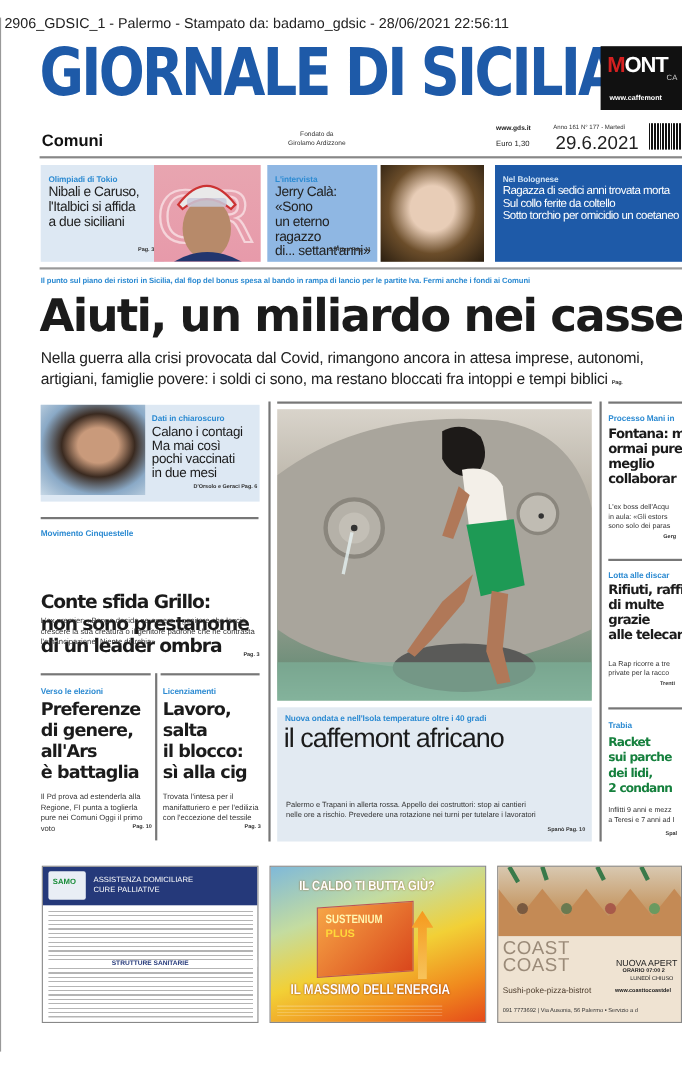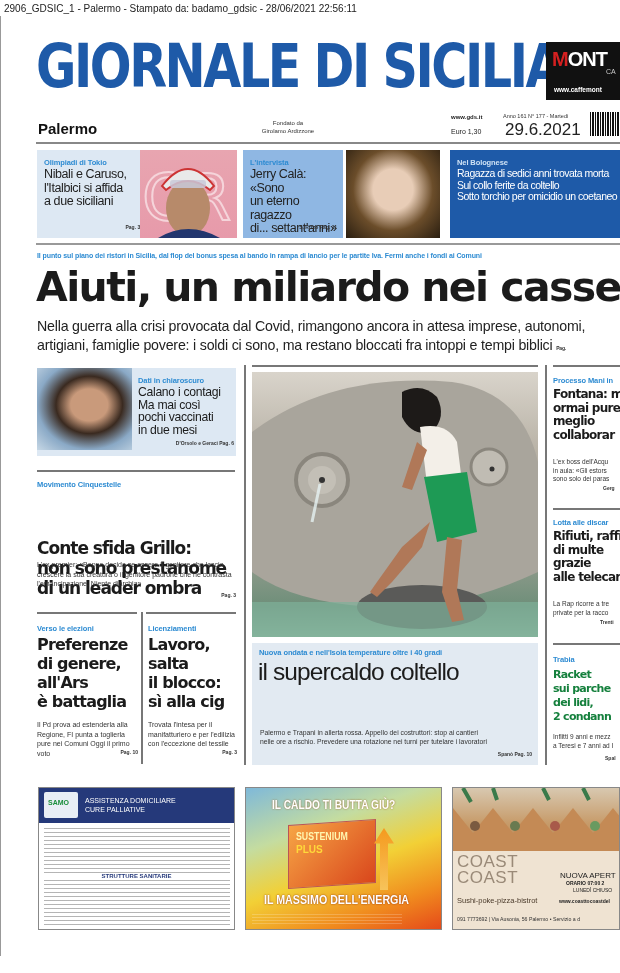--- a/index.html
+++ b/index.html
@@ -4,21 +4,21 @@
 <style>
   * { box-sizing: border-box; margin: 0; padding: 0; }
   html, body { width: 620px; height: 973px; background: #ffffff; overflow: hidden; }
   body { font-family: "Liberation Sans", sans-serif; color: #1a1a1a; position: relative; }
   .abs { position: absolute; }
   .kicker { color: #2d8bd2; font-weight: bold; font-size: 8.5px; letter-spacing: -0.1px; }
   .pag { font-size: 5px; color: #333; text-align: right; font-weight: bold; }
   .rule { position: absolute; background: #777; }
 
   
-  #printline { left: 4px; top: 3px; font-size: 10px; color: #222; }
+  #printline { left: 4px; top: 13px; font-size: 13px; color: #222; }
   #left-border { left: 0; top: 16px; width: 1px; height: 940px; background: #999; }
   #masthead-title { left: 36px; top: 30px; font-family: "DejaVu Sans", sans-serif; font-weight: bold;
     font-size: 60px; color: #1e5aa8; letter-spacing: -3px; transform: scaleX(0.82); transform-origin: left top;
     line-height: 72px; white-space: nowrap; }
   #ad-monti { left: 546px; top: 42px; width: 74px; height: 58px; background: #111; color: #fff; overflow: hidden; }
   #ad-monti .logo { position: absolute; left: 6px; top: 6px; font-weight: bold; font-size: 20px; white-space: nowrap; letter-spacing: -1px; }
   #ad-monti .logo .m { color: #d42020; }
   #ad-monti .sub { position: absolute; left: 60px; top: 26px; font-size: 7px; color: #ccc; }
   #ad-monti .url { position: absolute; left: 8px; top: 44px; font-size: 6.5px; font-weight: bold; white-space: nowrap; }
 
@@ -145,21 +145,21 @@
 
 <div id="printline" class="abs">2906_GDSIC_1 - Palermo - Stampato da: badamo_gdsic - 28/06/2021 22:56:11</div>
 <div id="left-border" class="abs"></div>
 
 <div id="masthead-title" class="abs">GIORNALE DI SICILIA</div>
 <div id="ad-monti" class="abs">
   <div class="logo"><span class="m">M</span><span>ONT</span></div>
   <div class="sub">CA</div>
   <div class="url">www.caffemont</div>
 </div>
-<div id="edition" class="abs">Palermo</div>
+<div id="edition" class="abs">Comuni</div>
 <div id="founded" class="abs">
   <div>Fondato da</div>
   <div>Girolamo Ardizzone</div>
 </div>
 <div id="site" class="abs">www.gds.it</div>
 <div id="price" class="abs">Euro 1,30</div>
 <div id="issue" class="abs">Anno 161 N° 177 - Martedì</div>
 <div id="date" class="abs">29.6.2021</div>
 <div id="barcode" class="abs"></div>
 <div id="mast-rule" class="abs"></div>
@@ -271,21 +271,21 @@
     <path d="M168 55 Q195 50 205 70 L210 110 L175 112 Z" fill="#f3efe8"></path>
     <path d="M172 105 L215 100 L225 160 L185 170 Z" fill="#1e9a55"></path>
     <path d="M178 150 L150 175 L125 210 L118 220 L125 225 L140 210 L170 175 Z" fill="#b07858"></path>
     <path d="M195 165 L190 220 L200 250 L212 248 L205 218 L210 168 Z" fill="#b07858"></path>
     <path d="M165 70 L150 115 L160 118 L175 78 Z" fill="#b07858"></path>
   </svg>
 </div>
 <div id="story-box" class="abs"></div>
 <div id="story-kicker" class="abs kicker">Nuova ondata e nell'Isola temperature oltre i 40 gradi</div>
 <div id="story-head" class="abs">
-  <div>il supercaldo coltello</div>
+  <div>il caffemont africano</div>
 </div>
 <div id="story-body" class="abs">
   <div>Palermo e Trapani in allerta rossa. Appello dei costruttori: stop ai cantieri</div>
   <div>nelle ore a rischio. Prevedere una rotazione nei turni per tutelare i lavoratori</div>
 </div>
 <div id="story-pag" class="abs pag">Spanò Pag. 10</div>
 
 <div id="rrule-1" class="rule"></div>
 <div id="r1-kicker" class="abs rcol kicker">Processo Mani in</div>
 <div id="r1-head" class="abs rcol">

